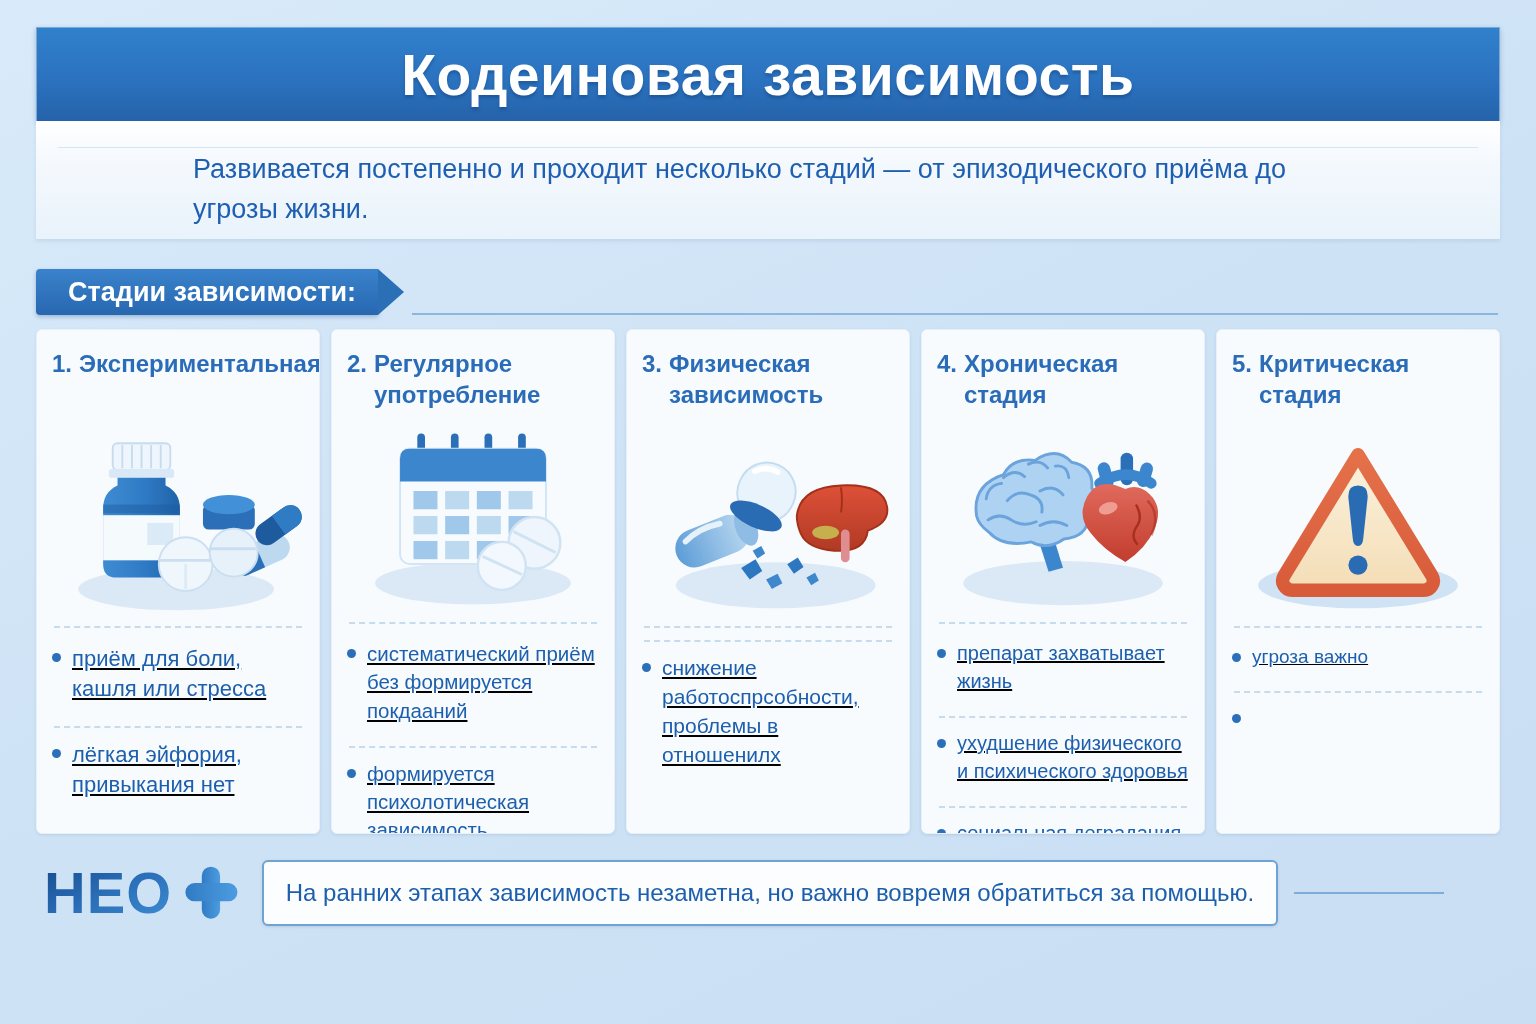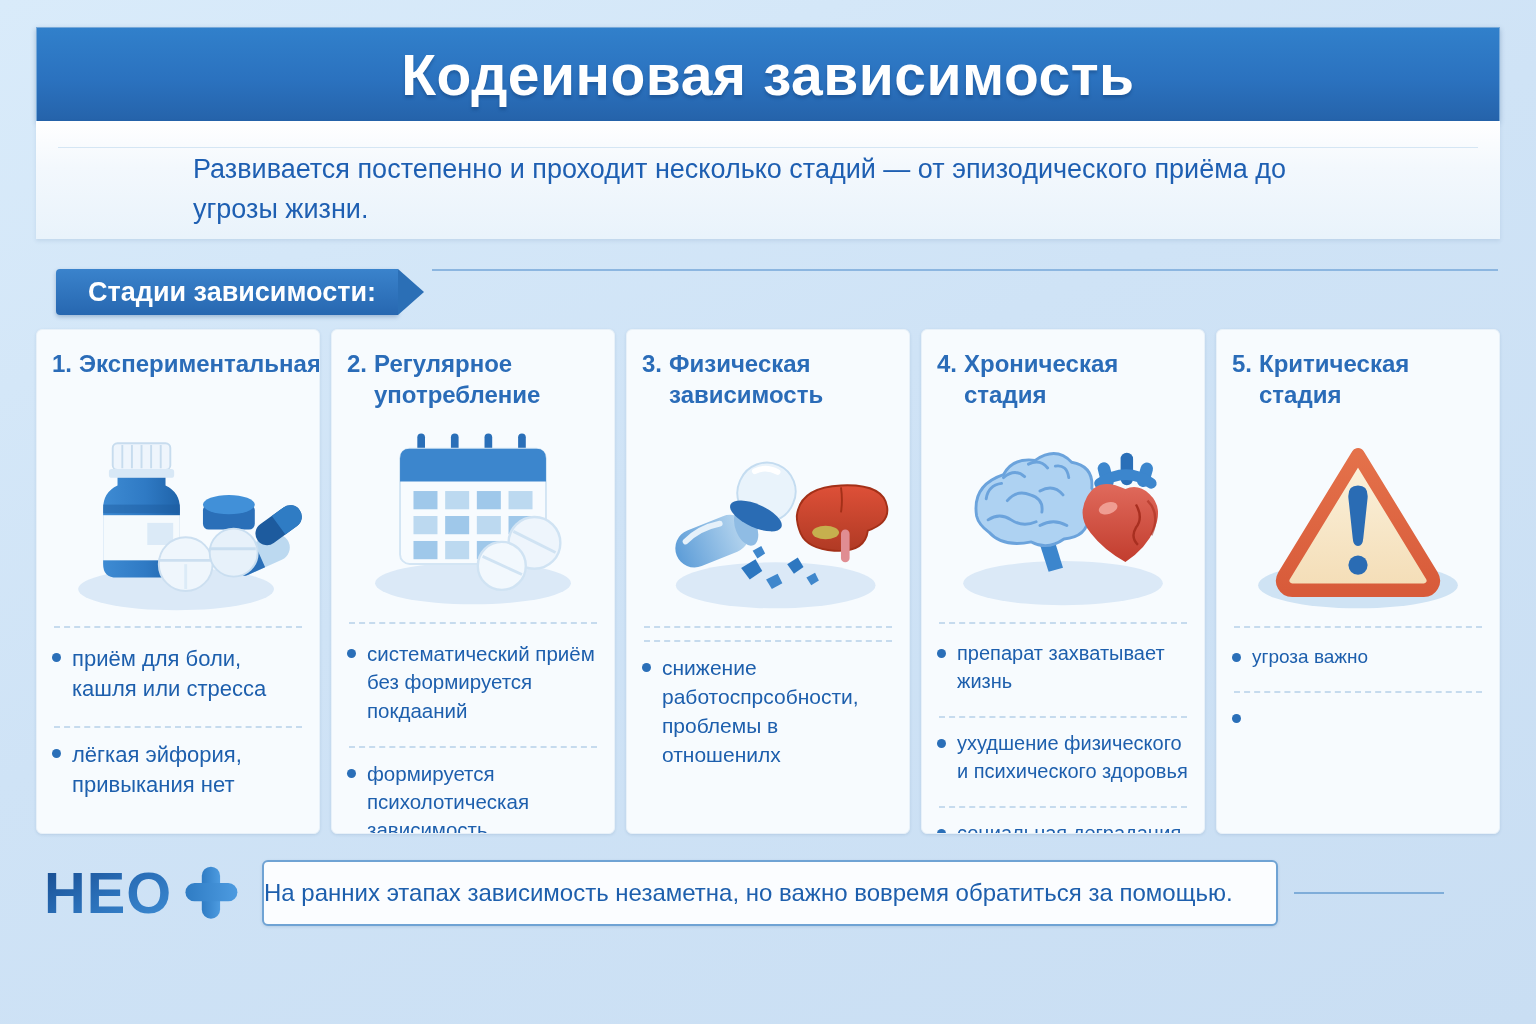--- a/index.html
+++ b/index.html
@@ -36,21 +36,21 @@
   .subtitle-band::before {
     content:""; position:absolute; top:26px; left:22px; right:22px; height:1px;
     background:#d5e6f4;
   }
   .subtitle {
     margin-top:18px;
     color:#1e5fb2; font-size:27px; line-height:1.5; text-align:left;
     max-width:1150px; font-weight:500;
   }
   
-  .banner-row { margin-top:30px; height:46px; display:flex; align-items:flex-start;margin-left:20px; }
+  .banner-row { margin-top:30px; height:46px; display:flex; align-items:flex-end; }
   .banner {
     position:relative; height:46px; line-height:46px;
     background:linear-gradient(180deg,#3a83cc,#2767b0);
     border-radius:4px 0 0 4px;
     padding:0 22px 0 32px;
     box-shadow:0 2px 4px rgba(25,70,125,.3);
   }
   .banner::after {
     content:""; position:absolute; right:-26px; top:0;
     border-top:23px solid transparent; border-bottom:23px solid transparent;
@@ -74,38 +74,38 @@
     display:flex; gap:7px; min-height:72px;
     color:#2a6cb8; font-size:24px; font-weight:bold; line-height:1.3;
   }
   .icon-wrap {
     height:196px; display:flex; align-items:flex-end; justify-content:center;
     margin-bottom:2px;
   }
   .icon-wrap svg { width:100%; height:192px; }
   .divider { border-top:2px dashed #c6dbee; margin:8px 2px 0; }
   .bullets { padding-top:4px; }
-  .bullet { display:flex; gap:11px; padding:12px 0 13px; }
+  .bullet { display:flex; gap:11px; padding:12px 0 13px;text-decoration:underline; }
   .bullet .dot {
     width:9px; height:9px; border-radius:50%; background:#2a6fb8;
     margin-top:9px; flex:none;
   }
   .bullet .btext { color:#1d5fad; line-height:1.38; }
   .card:nth-child(1) .btext { font-size:22px; }
   .card:nth-child(2) .btext { font-size:20.5px; }
   .card:nth-child(3) .btext { font-size:21px; }
   .card:nth-child(4) .btext { font-size:20px; }
   .card:nth-child(5) .btext { font-size:19px; }
   
   .footer { margin-top:24px; height:70px; display:flex; align-items:center; }
   .logo { width:204px; flex:none; margin-left:8px; }
   .note-box {
     margin-left:14px; flex:0 0 1016px; height:66px;
     background:#fbfdff; border:2px solid #6fa3d4; border-radius:6px;
-    display:flex; align-items:center; 
+    display:flex; align-items:center; justify-content:center;
     box-shadow:0 1px 3px rgba(40,85,135,.15);
   }
   .note-box span { color:#1d5fad; font-size:24px; font-weight:500; }
   .footer-line { width:150px; height:2px; background:#7fadd9; margin-left:16px; }
 </style>
 </head>
 <body>
 
 <div class="page">
 

